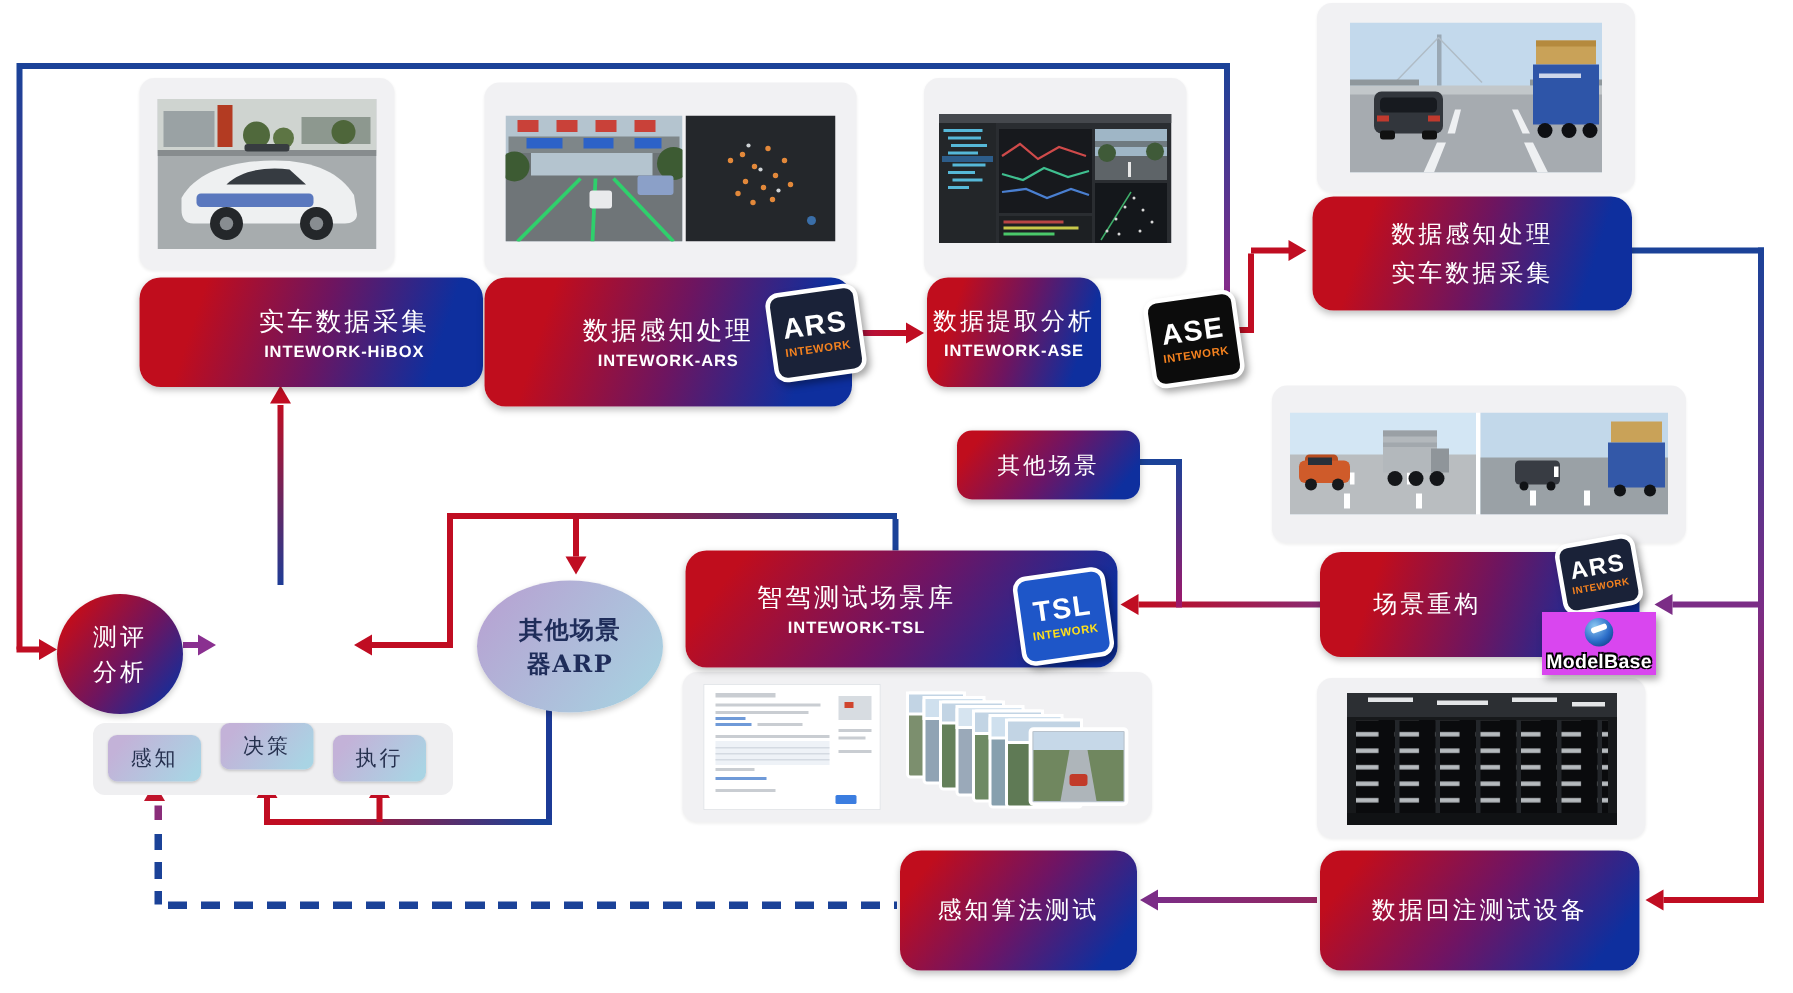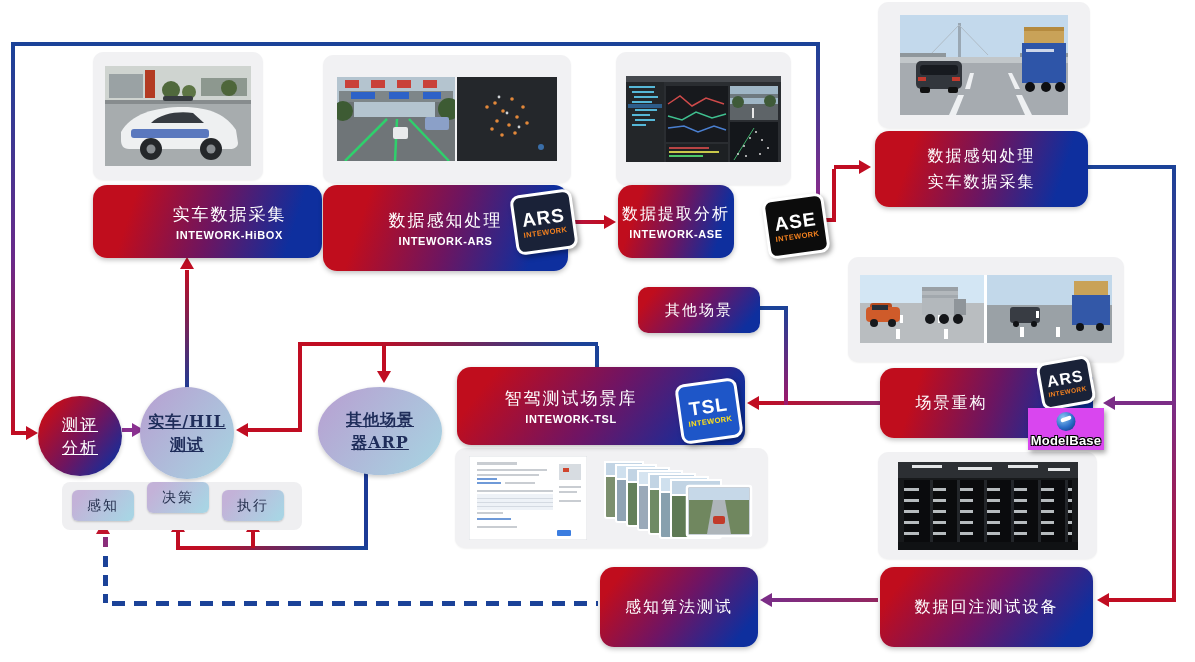--- a/index.html
+++ b/index.html
@@ -19,21 +19,21 @@
 
   
   .gbox{position:absolute;border-radius:14px;display:flex;flex-direction:column;align-items:center;justify-content:center;gap:3px;color:#fff;box-shadow:0 2px 5px rgba(0,0,0,.25);}
   .grad-h{background:linear-gradient(108deg,#c00d1d 18%,#6d1560 52%,#0e2f9e 85%);}
   .grad-d{background:linear-gradient(128deg,#c00d1d 12%,#701463 50%,#0e2f9e 88%);}
   .gtitle{font-family:"DejaVu Serif","Liberation Serif",serif;font-size:17px;letter-spacing:2px;white-space:nowrap;}
   .gtitle.sm{font-size:16px;}
   .gsub{font-size:11px;font-weight:bold;letter-spacing:.6px;}
 
   
-  .node{position:absolute;border-radius:50%;display:flex;flex-direction:column;align-items:center;justify-content:center;line-height:1.45;box-shadow:0 2px 4px rgba(0,0,0,.2);text-decoration:underline;}
+  .node{position:absolute;border-radius:50%;display:flex;flex-direction:column;align-items:center;justify-content:center;line-height:1.45;box-shadow:0 2px 4px rgba(0,0,0,.2);}
   .node-red{background:linear-gradient(128deg,#c00d1d 15%,#6d1560 55%,#0e2f9e 92%);color:#fff;font-family:"DejaVu Serif","Liberation Serif",serif;font-size:16px;letter-spacing:2px;}
   .node-lite{background:linear-gradient(128deg,#b6a5d3 12%,#a8cfe0 88%);color:#1f2d5a;font-family:"DejaVu Serif","Liberation Serif",serif;font-size:16px;letter-spacing:1px;font-weight:bold;}
 
   
   .chip-wrap{position:absolute;background:#efeff1;border-radius:8px;}
   .chip{position:absolute;width:62px;height:31px;border-radius:6px;background:linear-gradient(128deg,#c3b2d8 15%,#a9d4e4 90%);color:#26314f;font-size:14px;letter-spacing:2px;display:flex;align-items:center;justify-content:center;font-family:"DejaVu Serif","Liberation Serif",serif;box-shadow:0 1px 2px rgba(0,0,0,.18);}
 
   
   .badge{position:absolute;border:3px solid #fff;border-radius:9px;display:flex;flex-direction:column;align-items:center;justify-content:center;box-shadow:2px 3px 5px rgba(0,0,0,.35);}
   .badge-name{font-weight:bold;color:#fff;font-size:19px;letter-spacing:1px;line-height:1;}
@@ -453,24 +453,20 @@
     <div class="mb-globe"></div>
     <div class="mb-swoosh"></div>
     <div class="mb-label">ModelBase</div>
   </div>
 
   <div class="node node-red" style="left:38px;top:396px;width:84px;height:80px;">
     <div>测评</div>
     <div>分析</div>
   </div>
 
-  <div class="node node-lite" style="left:140px;top:387px;width:94px;height:92px;">
-    <div>实车/HIL</div>
-    <div>测试</div>
-  </div>
 
   <div class="node node-lite" style="left:318px;top:387px;width:124px;height:88px;">
     <div>其他场景</div>
     <div>器ARP</div>
   </div>
 
   <div class="chip-wrap" style="left:62px;top:482px;width:240px;height:48px;"></div>
   <div class="chip" style="left:72px;top:490px;">
       <span>感知</span>
     </div>

